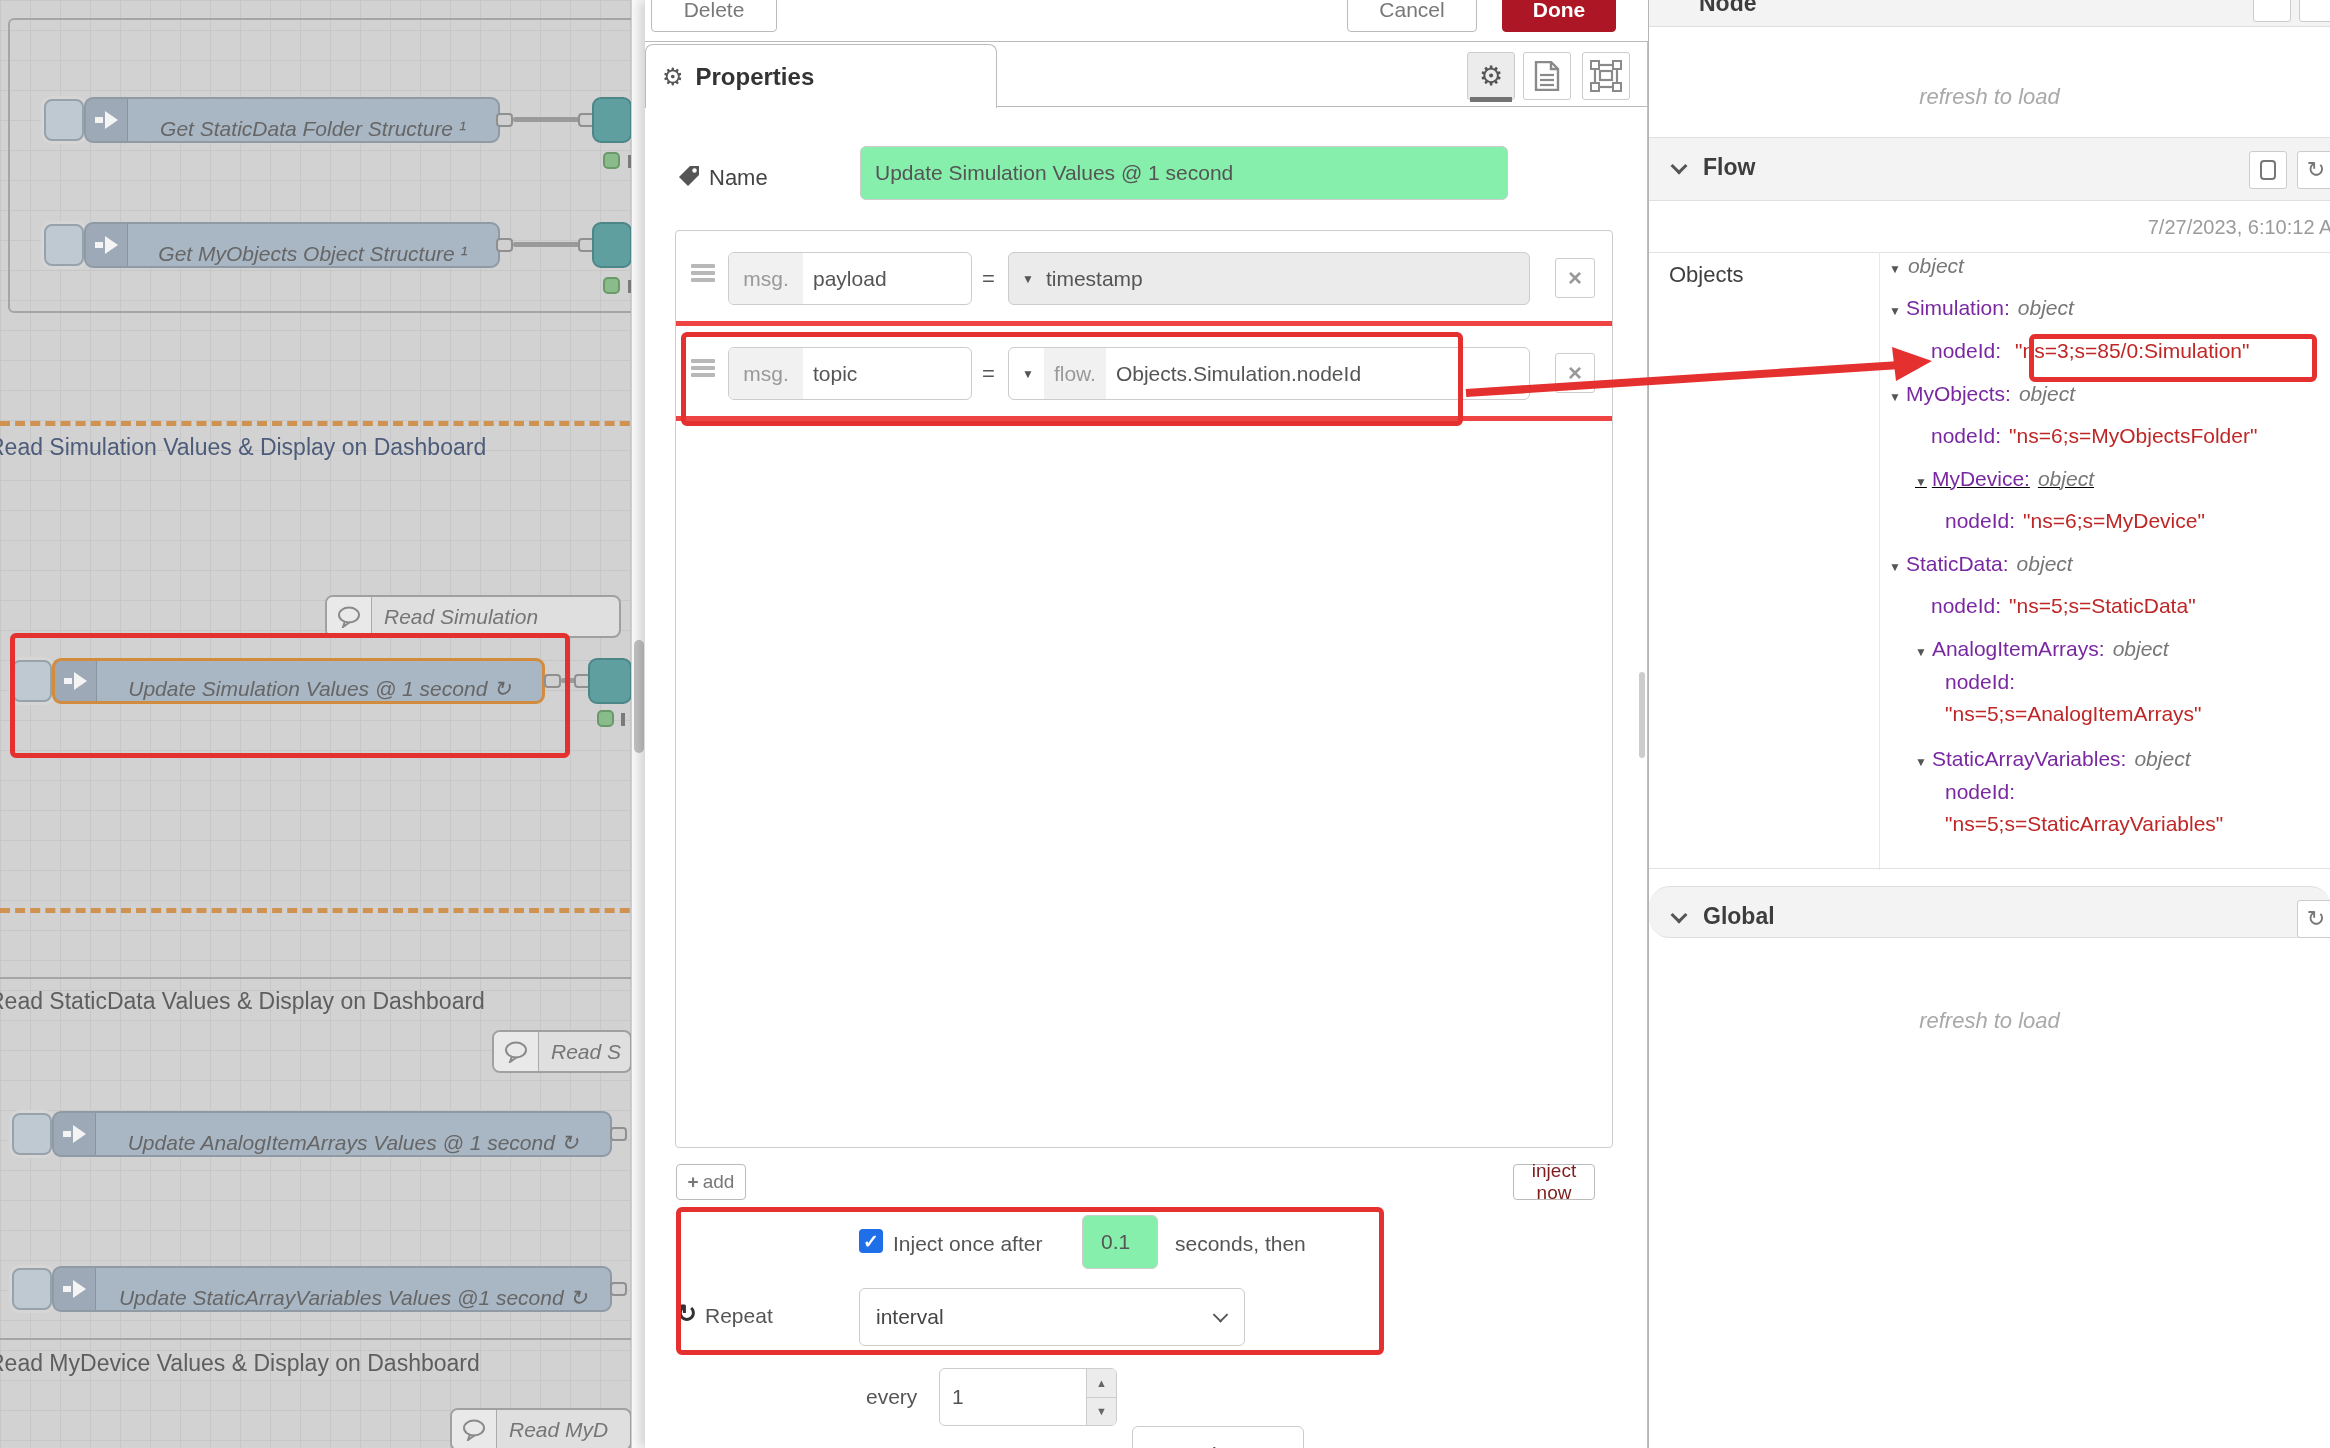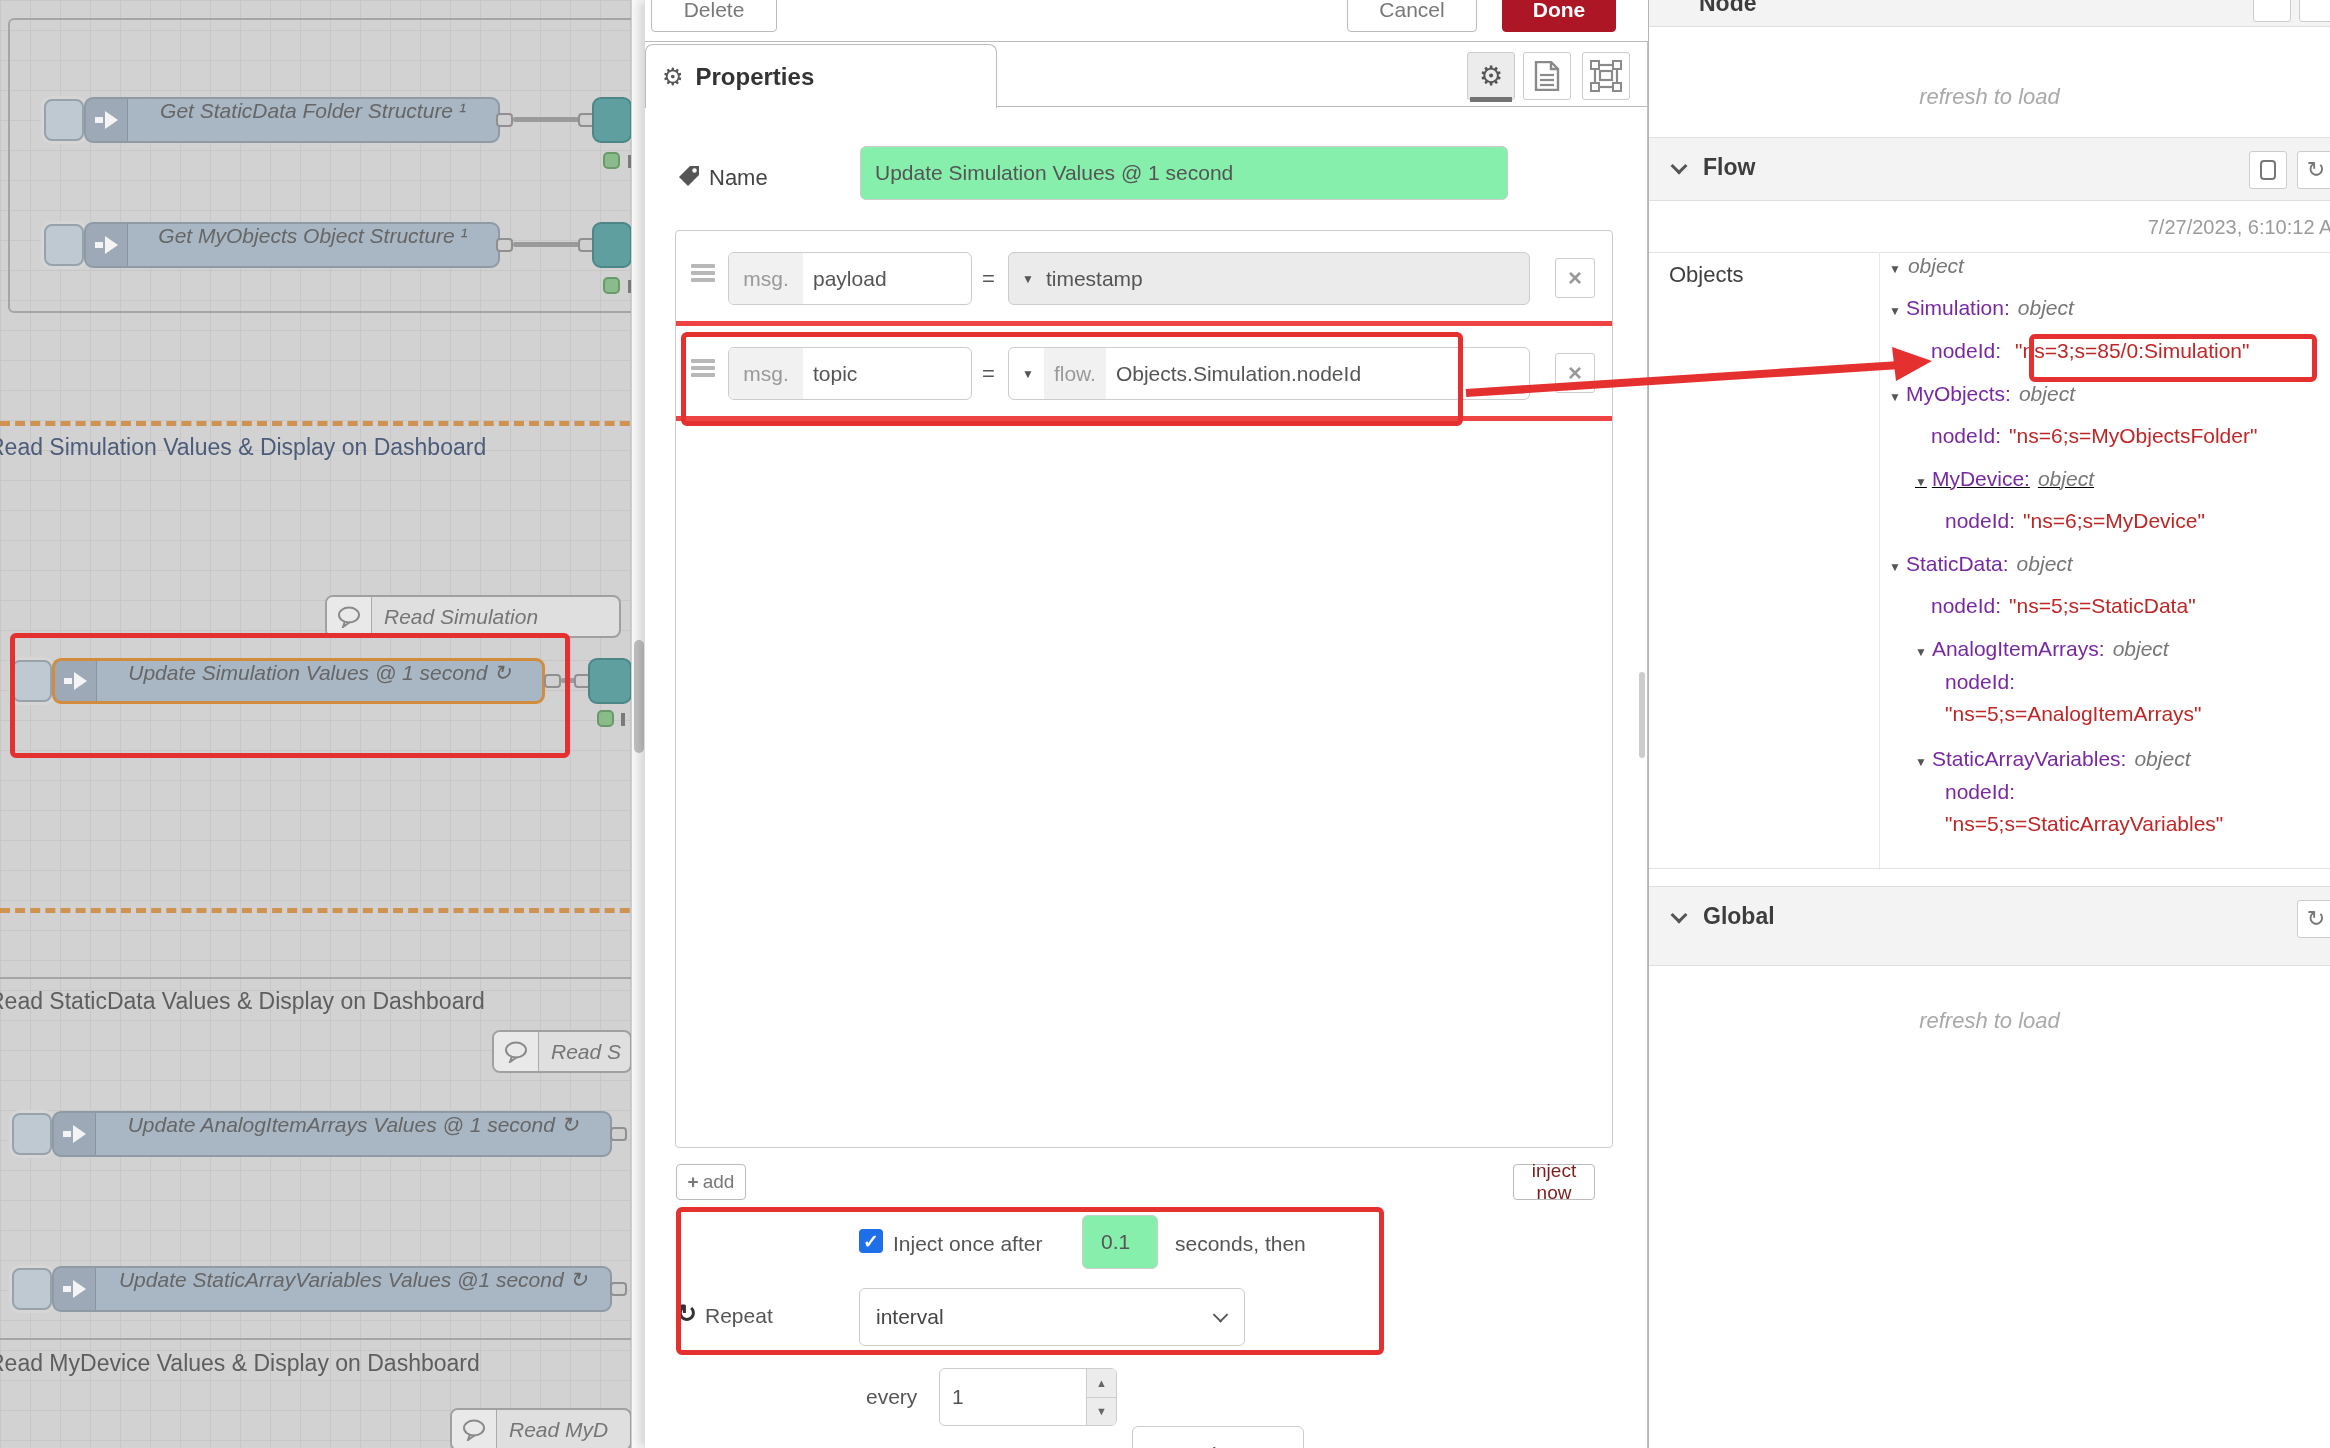--- a/index.html
+++ b/index.html
@@ -13,21 +13,21 @@
     background-color:#d2d2d2;
     background-image:linear-gradient(#c7c7c7 1px, transparent 1px),
                      linear-gradient(90deg,#c7c7c7 1px, transparent 1px);
     background-size:30px 30px; overflow:hidden; }
   .group-border { border:2px solid #a5a5a5; border-radius:6px; }
   .dashed-line { border-top:5px dashed #cf9250; width:660px; left:0; }
   .solid-line  { border-top:2px solid #a5a5a5; width:660px; left:0; }
   .section-label { font-size:23px; white-space:nowrap; }
   .lbl-blue { color:#4c5c7a; } .lbl-gray { color:#5e5e5e; }
 
-  .inj-node { background:#a9b6c4; border:2px solid #8f9aa5; border-radius:9px; display:flex; align-items:flex-start; overflow:hidden; }
+  .inj-node { background:#a9b6c4; border:2px solid #8f9aa5; border-radius:9px; display:flex; align-items:flex-end; overflow:hidden; }
   .inj-node.selected { border:3px solid #d18c3e; }
   .inj-icon { width:42px; align-self:stretch; background:rgba(0,0,0,0.07); border-right:1px solid rgba(0,0,0,0.12); display:flex; align-items:center; justify-content:center; }
   .inj-label { flex:1; text-align:center; font-style:italic; font-size:21px; color:#666; white-space:nowrap; overflow:hidden; }
   .inj-btn { background:#bfc9d2; border:2px solid #98a2ab; border-radius:8px; box-shadow:0 0 0 3px #d6d6d6; }
   .port { width:17px; height:14px; background:#d0d0d0; border:2px solid #909090; border-radius:4px; }
   .wire { height:5px; background:#9a9a9a; border-radius:2px; }
   .teal-node { background:#5f9fa0; border:2px solid #4d8687; border-radius:9px; }
   .status-dot { width:17px; height:17px; background:#8abb8a; border:2px solid #6a9a6a; border-radius:5px; }
   .status-stub { width:4px; height:13px; background:#7a7a7a; }
   .comment-node { background:#dfdfdf; border:2px solid #a0a0a0; border-radius:8px; display:flex; align-items:center; overflow:hidden; }
@@ -410,21 +410,21 @@
     </div>
     <div class="trow" style="left:296px; top:780px;">
       <span class="tkey">nodeId:</span>
     </div>
     <div class="trow" style="left:296px; top:812px;">
       <span class="tval" style="margin-left:0;">"ns=5;s=StaticArrayVariables"</span>
     </div>
 
     <div class="abs red-rect" style="left:380px; top:334px; width:288px; height:48px;"></div>
 
-    <div class="sect-header abs" style="left:0; top:886px; width:682px; height:80px;">
+    <div class="sect-header abs" style="left:0; top:886px; width:682px; height:52px;border-radius:21px;">
       <span class="chevron abs" style="left:24px; top:22px;"></span>
       <span class="sect-title abs" style="left:54px; top:16px;">Global</span>
       <span class="iconbtn abs" style="left:648px; top:13px; width:38px; height:38px; font-size:22px; color:#777;">↻</span>
     </div>
     <div class="empty-msg abs" style="left:0; top:1008px;">refresh to load</div>
   </div>
 
   <svg class="abs" style="left:0; top:0; z-index:40; pointer-events:none;" width="2330" height="1448" viewBox="0 0 2330 1448">
     <line x1="1466" y1="393" x2="1900" y2="365" stroke="#e53030" stroke-width="8"></line>
     <polygon points="1932,361 1892,347 1896,381" fill="#e53030"></polygon>

